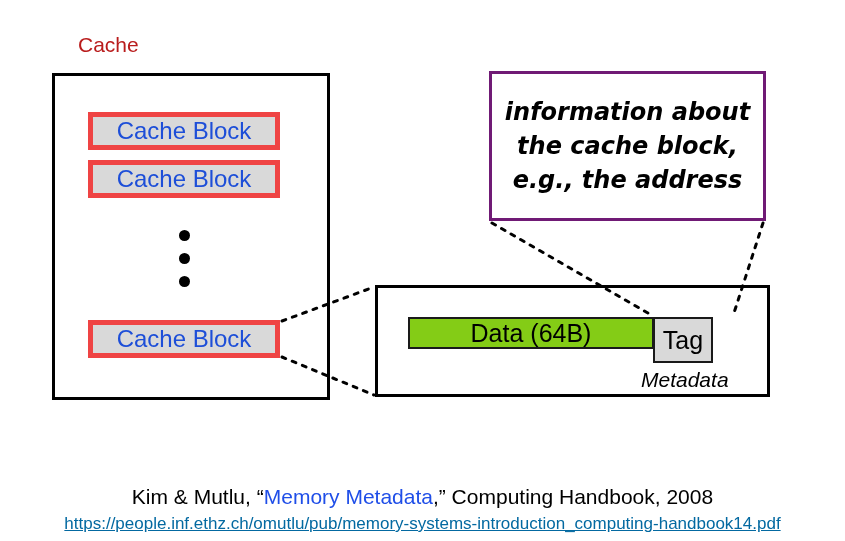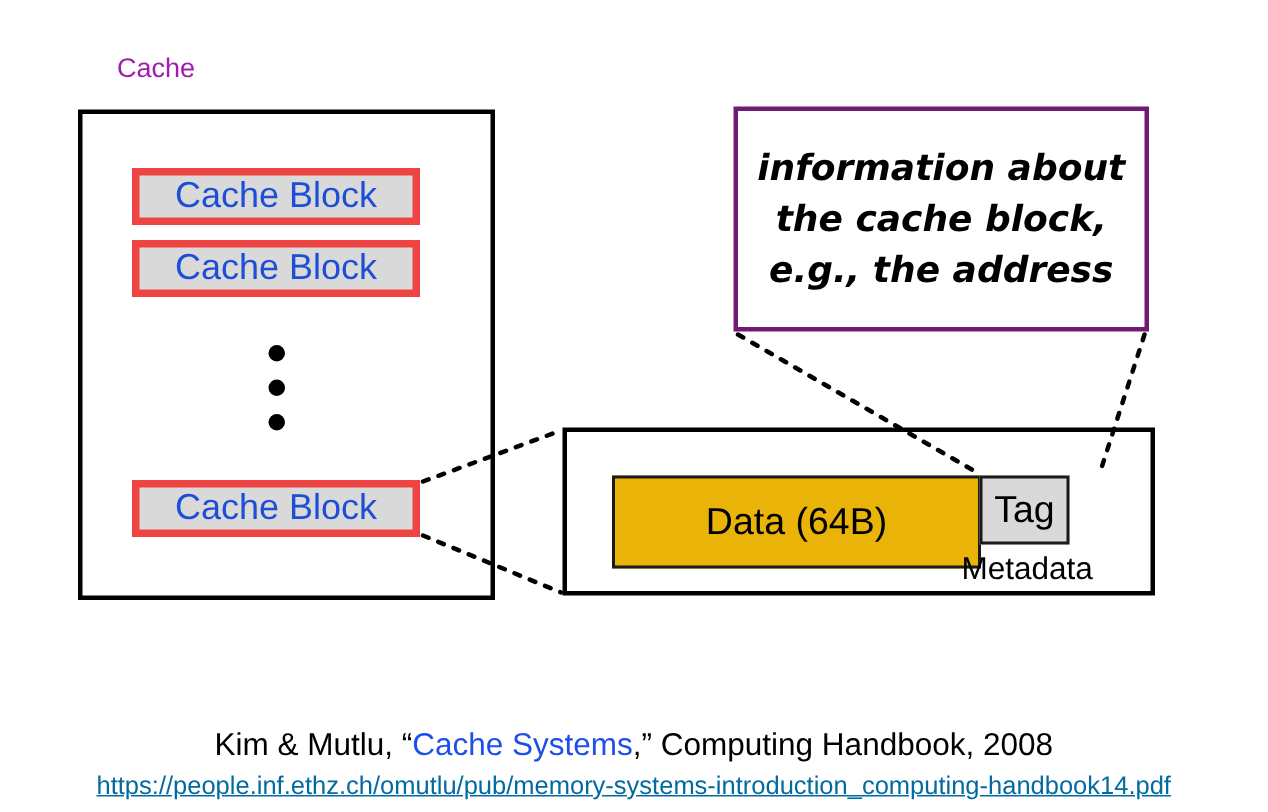--- a/index.html
+++ b/index.html
@@ -17,23 +17,23 @@
     height: 541px;
     background: #ffffff;
     overflow: hidden;
   }
 
   
   #cache-title {
     position: absolute;
     left: 78px;
     top: 29px;
-    font-size: 18px;
+    font-size: 21px;
     line-height: 32px;
-    color: #a21caf;
+    color: #b91c1c;
     white-space: nowrap;
   }
   #cache-box {
     position: absolute;
     left: 52px;
     top: 73px;
     width: 278px;
     height: 327px;
     border: 3px solid #000000;
     background: #ffffff;
@@ -114,23 +114,23 @@
     height: 112px;
     border: 3px solid #000000;
     background: #ffffff;
     box-sizing: border-box;
   }
   #data-field {
     position: absolute;
     left: 408px;
     top: 317px;
     width: 246px;
-    height: 62px;
+    height: 32px;
     border: 2px solid #1a1a1a;
-    background: #eab308;
+    background: #84cc16;
     box-sizing: border-box;
     display: flex;
     align-items: center;
     justify-content: center;
     font-size: 25px;
     color: #000;
     white-space: nowrap;
   }
   #tag-field {
     position: absolute;
@@ -149,20 +149,21 @@
     white-space: nowrap;
   }
   #metadata-label {
     position: absolute;
     left: 641px;
     top: 368px;
     font-size: 21px;
     line-height: 24px;
     color: #000;
     white-space: nowrap;
+    font-style: italic;
   }
 
   
   #connectors {
     position: absolute;
     left: 0;
     top: 0;
     width: 845px;
     height: 541px;
     pointer-events: none;
@@ -229,17 +230,17 @@
     <line x1="282" y1="321" x2="374" y2="287" stroke="#000000" stroke-width="3" stroke-dasharray="4 7" stroke-linecap="round"></line>
 
     <line x1="282" y1="357" x2="374" y2="395" stroke="#000000" stroke-width="3" stroke-dasharray="4 7" stroke-linecap="round"></line>
 
     <line x1="492" y1="223" x2="653" y2="316" stroke="#000000" stroke-width="3" stroke-dasharray="4 7" stroke-linecap="round"></line>
 
     <line x1="763" y1="223" x2="733" y2="316" stroke="#000000" stroke-width="3" stroke-dasharray="4 7" stroke-linecap="round"></line>
   </svg>
 
   <div id="caption">
-    <div id="caption-line"><span>Kim &amp; Mutlu, “</span><span class="cap-link">Cache Systems</span><span>,” Computing Handbook, 2008</span></div>
+    <div id="caption-line"><span>Kim &amp; Mutlu, “</span><span class="cap-link">Memory Metadata</span><span>,” Computing Handbook, 2008</span></div>
     <a id="caption-url" href="#">https://people.inf.ethz.ch/omutlu/pub/memory-systems-introduction_computing-handbook14.pdf</a>
   </div>
 
 </div>
 
 </body></html>

